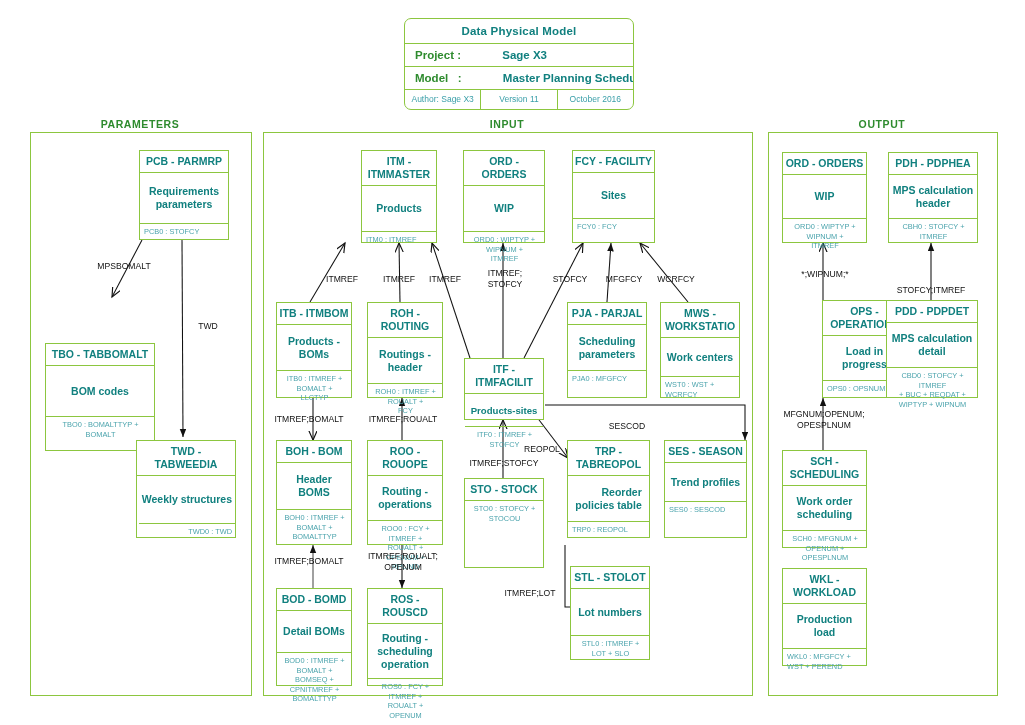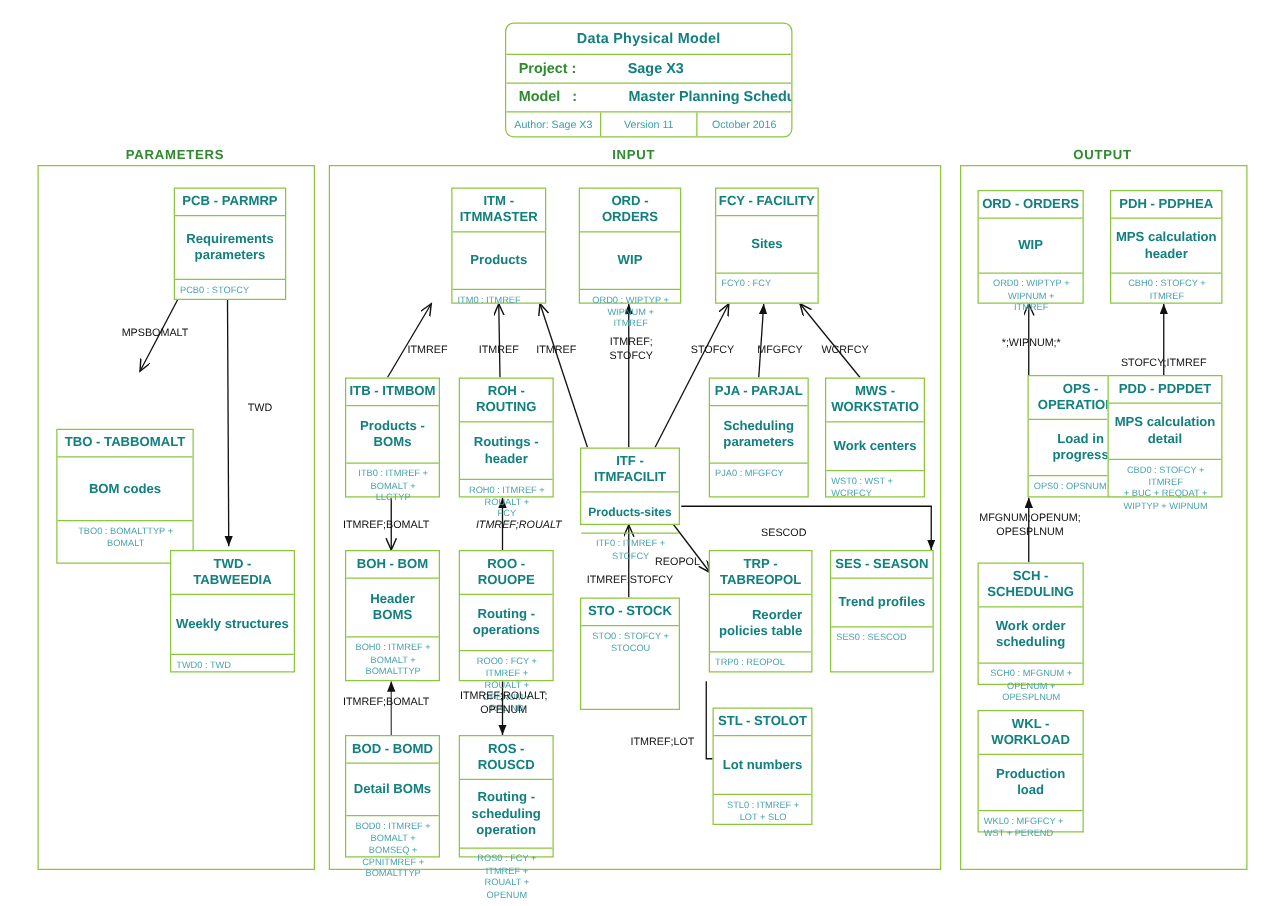--- a/index.html
+++ b/index.html
@@ -209,21 +209,21 @@
     <div class="e-key left">PCB0 : STOFCY</div>
   </div>
 
   <div class="entity" style="left:45px;top:297px;width:110px;height:108px;margin-top:46px;">
     <div class="e-name">TBO - TABBOMALT</div>
     <div class="e-desc" style="height:36px;">BOM codes</div>
     <div class="e-key">TBO0 : BOMALTTYP +
 BOMALT</div>
   </div>
 
-  <div class="entity" style="left:136px;top:440px;width:100px;height:98px;">
+  <div class="entity" style="left:136px;top:440px;width:100px;height:98px;align-items:flex-end;">
     <div class="e-name">TWD - TABWEEDIA</div>
     <div class="e-desc" style="height:33px;">Weekly structures</div>
     <div class="e-key left">TWD0 : TWD</div>
   </div>
 
   <div class="entity" style="left:361px;top:150px;width:76px;height:93px;">
     <div class="e-name">ITM -
 ITMMASTER</div>
     <div class="e-desc" style="height:31px;">Products</div>
     <div class="e-key left">ITM0 : ITMREF</div>
@@ -410,21 +410,21 @@
   <div class="edge-label" style="left:320px;top:274px;width:44px;">ITMREF</div>
   <div class="edge-label" style="left:377px;top:274px;width:44px;">ITMREF</div>
   <div class="edge-label" style="left:423px;top:274px;width:44px;">ITMREF</div>
   <div class="edge-label" style="left:481px;top:268px;width:48px;">ITMREF;
 STOFCY</div>
   <div class="edge-label" style="left:546px;top:274px;width:48px;">STOFCY</div>
   <div class="edge-label" style="left:600px;top:274px;width:48px;">MFGFCY</div>
   <div class="edge-label" style="left:652px;top:274px;width:48px;">WCRFCY</div>
 
   <div class="edge-label" style="left:254px;top:414px;width:110px;">ITMREF;BOMALT</div>
-  <div class="edge-label" style="left:360px;top:414px;width:110px;font-style:italic;">ITMREF;ROUALT</div>
+  <div class="edge-label" style="left:348px;top:414px;width:110px;">ITMREF;ROUALT</div>
   <div class="edge-label" style="left:254px;top:556px;width:110px;">ITMREF;BOMALT</div>
   <div class="edge-label" style="left:351px;top:551px;width:104px;">ITMREF;ROUALT;
 OPENUM</div>
 
   <div class="edge-label" style="left:458px;top:458px;width:92px;">ITMREF;STOFCY</div>
   <div class="edge-label" style="left:516px;top:444px;width:52px;">REOPOL</div>
   <div class="edge-label" style="left:602px;top:421px;width:50px;">SESCOD</div>
   <div class="edge-label" style="left:495px;top:588px;width:70px;">ITMREF;LOT</div>
 
   <div class="edge-label" style="left:789px;top:269px;width:72px;">*;WIPNUM;*</div>

